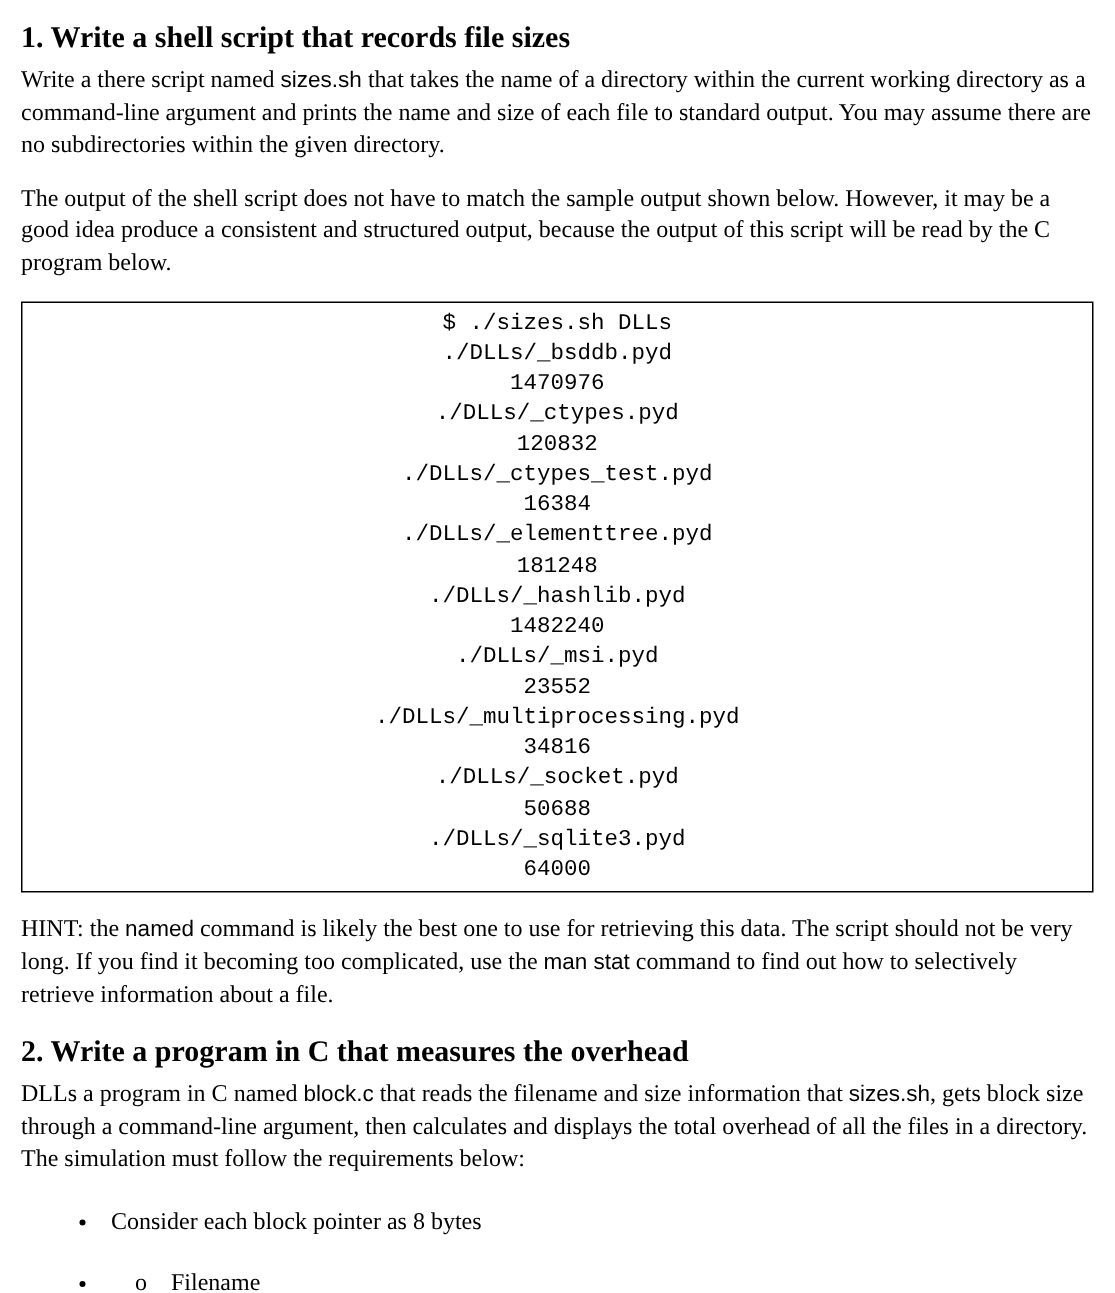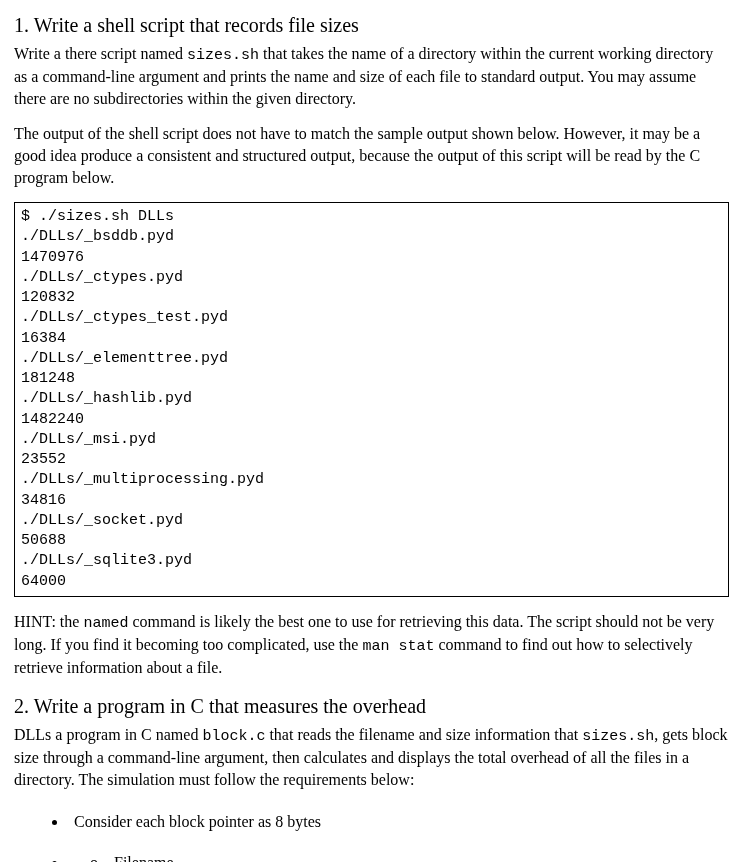--- a/index.html
+++ b/index.html
@@ -8,38 +8,39 @@
     color: #000;
     background: #fff;
     margin: 0;
     padding: 10px 14px;
     width: 743px;
     box-sizing: border-box;
     line-height: 1.35;
   }
   h2 {
     font-size: 20px;
-    font-weight: normal;
+    font-weight: bold;
     margin: 2px 0 4px 0;
   }
   p {
     margin: 0 0 14px 0;
   }
   .mono {
-    font-family: Liberation Mono, monospace;
+    font-family: Liberation Sans, sans-serif;
     font-size: 15px;
   }
   pre.codeblock {
     font-family: "Courier New", Courier, monospace;
     font-size: 15px;
     border: 1px solid #000;
     padding: 4px 6px;
     margin: 0 0 14px 0;
     white-space: pre;
     line-height: 1.35;
+    text-align: center;
   }
   ul.outer {
     margin: 6px 0 0 0;
     padding-left: 54px;
     list-style-type: disc;
   }
   ul.outer > li {
     padding-left: 6px;
     margin: 20px 0;
   }

